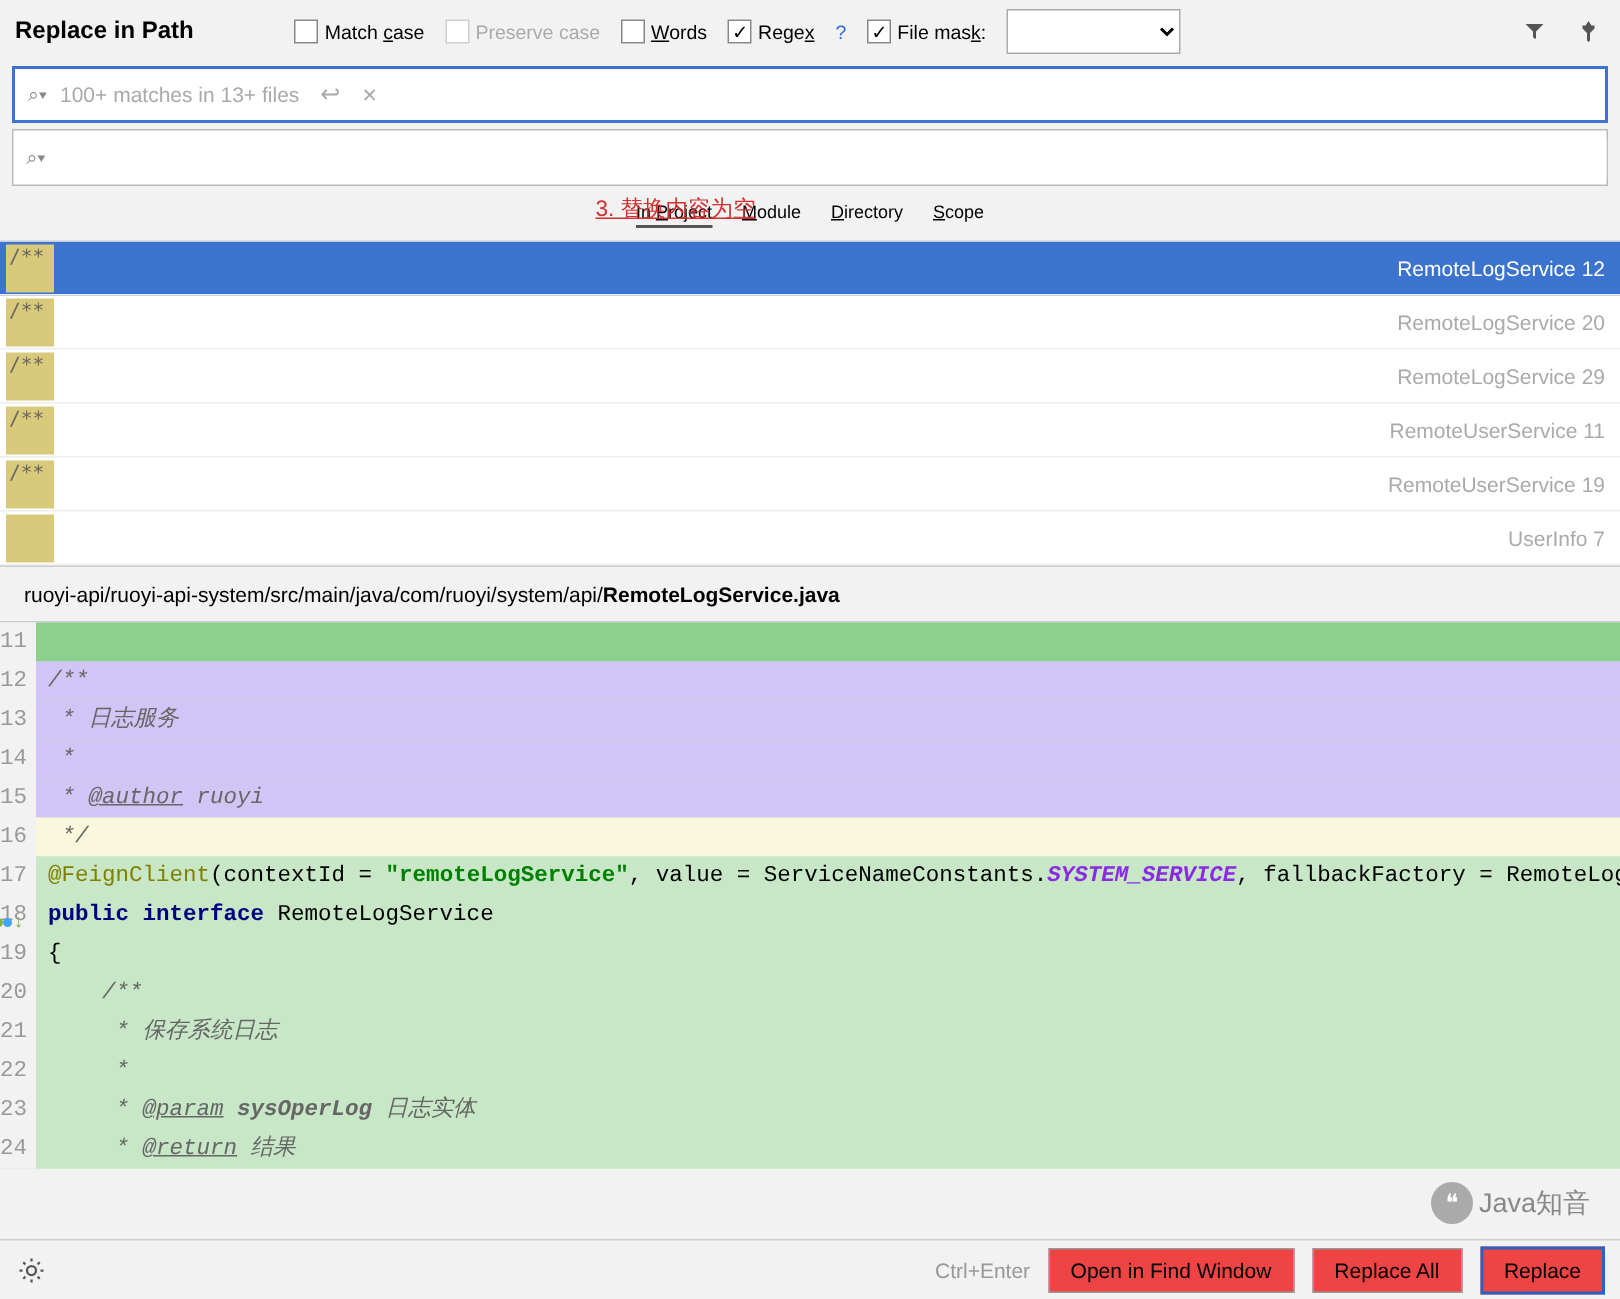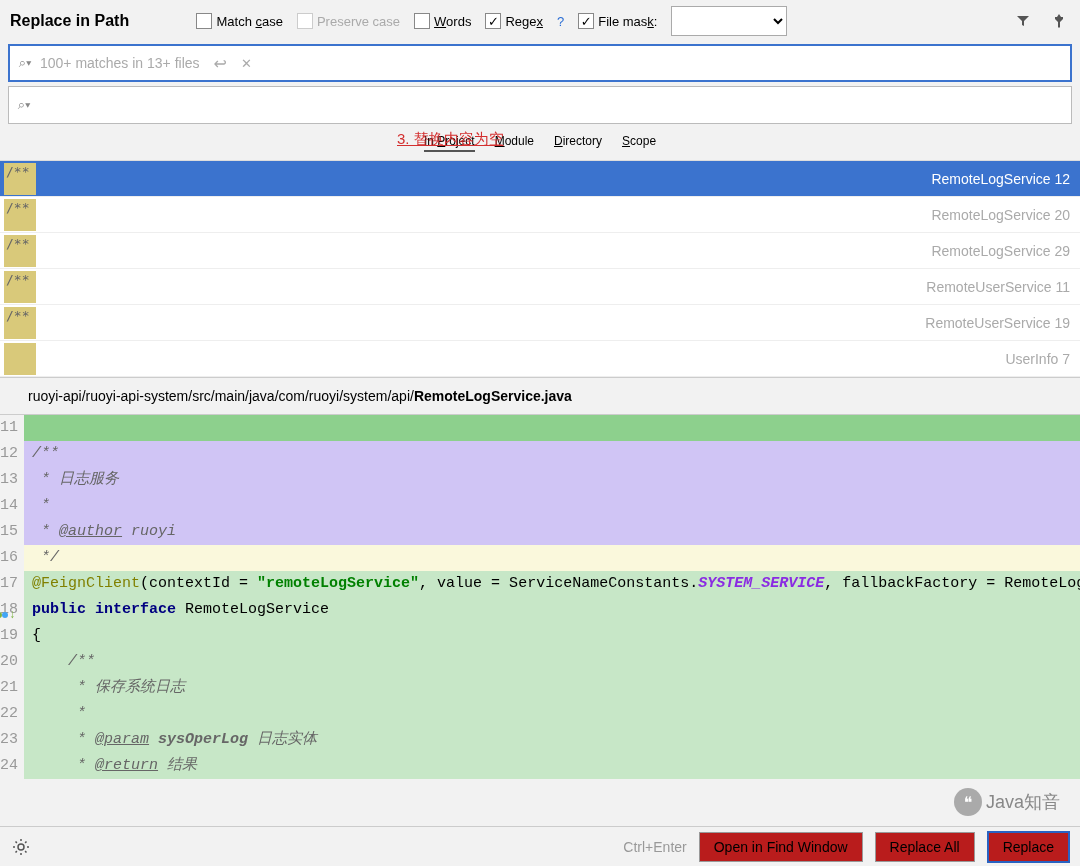--- a/index.html
+++ b/index.html
@@ -26,40 +26,40 @@
 .scope-tab { cursor: pointer; }
 .scope-tab.active { border-bottom: 2px solid #555; padding-bottom: 2px; }
 .results { background: #fff; border-top: 1px solid #ddd; overflow-y: auto; }
 .result-row { display: flex; align-items: center; height: 36px; border-bottom: 1px solid #eee; font-size: 14px; }
 .result-row.selected { background: #3b73ce; color: #fff; }
 .result-icon { width: 32px; height: 32px; background: #d9c97a; color: #666; font-family: monospace; font-size: 13px; display: flex; align-items: flex-start; justify-content: flex-start; padding: 1px 2px; margin: 2px 4px; }
 .result-row.selected .result-icon { background: #d9c97a; color: #666; }
 .result-spacer { flex: 1; }
 .result-file { margin-right: 10px; }
 .result-row:not(.selected) .result-file { color: #aaa; }
-.path-bar { padding: 10px 28px; background: #f2f2f2; font-size: 14px; border-top: 1px solid #ccc; border-bottom: 1px solid #ccc; }
+.path-bar { padding: 10px 16px; background: #f2f2f2; font-size: 14px; border-top: 1px solid #ccc; border-bottom: 1px solid #ccc; }
 .path-bar .bold { font-weight: bold; }
 .editor { display: flex; font-family: "Courier New", monospace; font-size: 15px; background: #c7e7c7; position: relative; }
 .gutter { width: 76px; background: #f2f2f2; text-align: right; color: #999; padding-right: 6px; }
 .gutter-row { height: 26px; line-height: 26px; position: relative; }
 .gutter-icon { position: absolute; right: 2px; top: 5px; display: flex; align-items: center; }
 .code-lines { flex: 1; }
 .code-line { height: 26px; line-height: 26px; padding-left: 8px; white-space: pre; font-style: italic; color: #666; }
 .line-empty-green { background: #8dd08d; }
 .line-purple { background: #d0c5f5; }
 .line-yellow { background: #faf8dc; }
 .line-lightgreen { background: #c7e7c7; }
 .kw { color: #000080; font-weight: bold; font-style: normal; }
 .ann { color: #808000; font-style: normal; }
 .str { color: #008000; font-weight: bold; font-style: normal; }
 .id { color: #000; font-style: normal; }
 .const { color: #8a2be2; font-style: italic; font-weight: bold; }
 .tag { color: #666; font-style: italic; text-decoration: underline; }
 .bottom-bar { position: absolute; bottom: 0; left: 0; right: 0; height: 40px; background: #f2f2f2; border-top: 1px solid #ccc; display: flex; align-items: center; padding: 0 10px; gap: 12px; }
-.btn { border: 1px solid #999; background: #b91c1c; padding: 6px 14px; font-size: 14px; cursor: pointer; }
+.btn { border: 1px solid #999; background: #ef4444; padding: 6px 14px; font-size: 14px; cursor: pointer; }
 .btn.primary { border: 2px solid #2962c2; }
 .hint { color: #999; font-size: 14px; }
 .flex-spacer { flex: 1; }
 .watermark { position: absolute; right: 20px; bottom: 50px; color: #888; font-size: 18px; display: flex; align-items: center; gap: 4px; pointer-events: none; }
 .wechat-icon { width: 28px; height: 28px; border-radius: 50%; background: #aaa; display: inline-flex; align-items: center; justify-content: center; color: #fff; font-size: 16px; }
 .arrow-icon { color: #aaa; font-size: 16px; margin: 0 6px; }
 </style>
 </head>
 <body>
 

